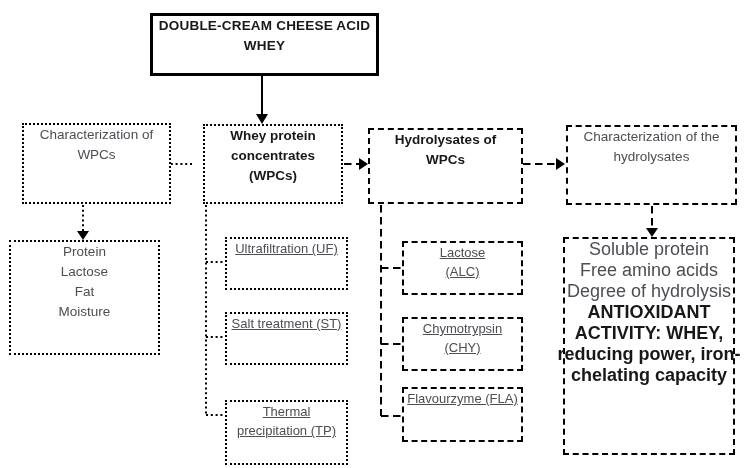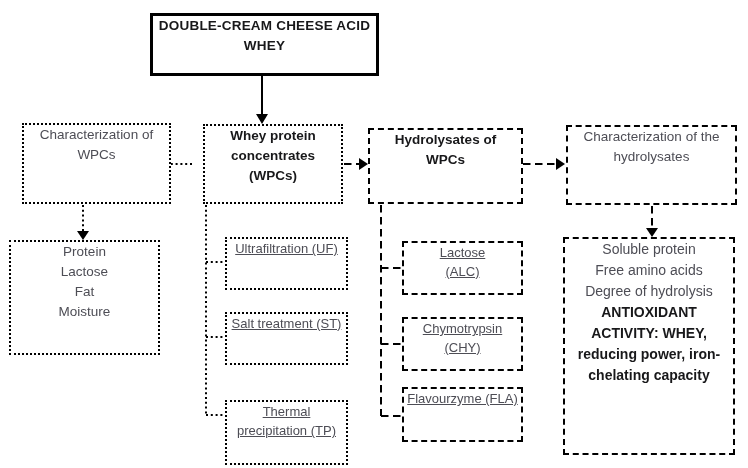--- a/index.html
+++ b/index.html
@@ -23,21 +23,21 @@
   }
   .box .ln{white-space:nowrap;}
   .solid  {border:3px solid #000;}
   .dotted {border:2px dotted #000;}
   .dashed {border:2px dashed #000;}
   .bold   {font-weight:bold;color:var(--bold,#18181a);}
   .gray   {color:var(--gray,#4d4d55);}
   .fs13   {font-size:13px;line-height:19px;text-decoration:underline;}
   .fs135  {font-size:13.5px;line-height:20px;}
   .title-box{font-size:13.5px;line-height:20px;letter-spacing:.2px;}
-  .analysis-block{font-size:14px;line-height:21px;}
+  .analysis-block{font-size:18px;line-height:21px;}
 
   
   #top-box        {left:150px;top:13px;width:229px;height:63px;}
   #box-char-wpc   {left:22px;  top:123px;width:149px;height:81px;}
   #box-wpc        {left:203px;top:124px;width:140px;height:80px;}
   #box-hydro      {left:368px;top:128px;width:155px;height:76px;}
   #box-char-hydro {left:566px;top:125px;width:171px;height:80px;}
   #box-composition{left:9px;  top:240px;width:151px;height:115px;}
   #box-uf         {left:225px;top:237px;width:123px;height:53px;}
   #box-st         {left:225px;top:312px;width:123px;height:53px;}

